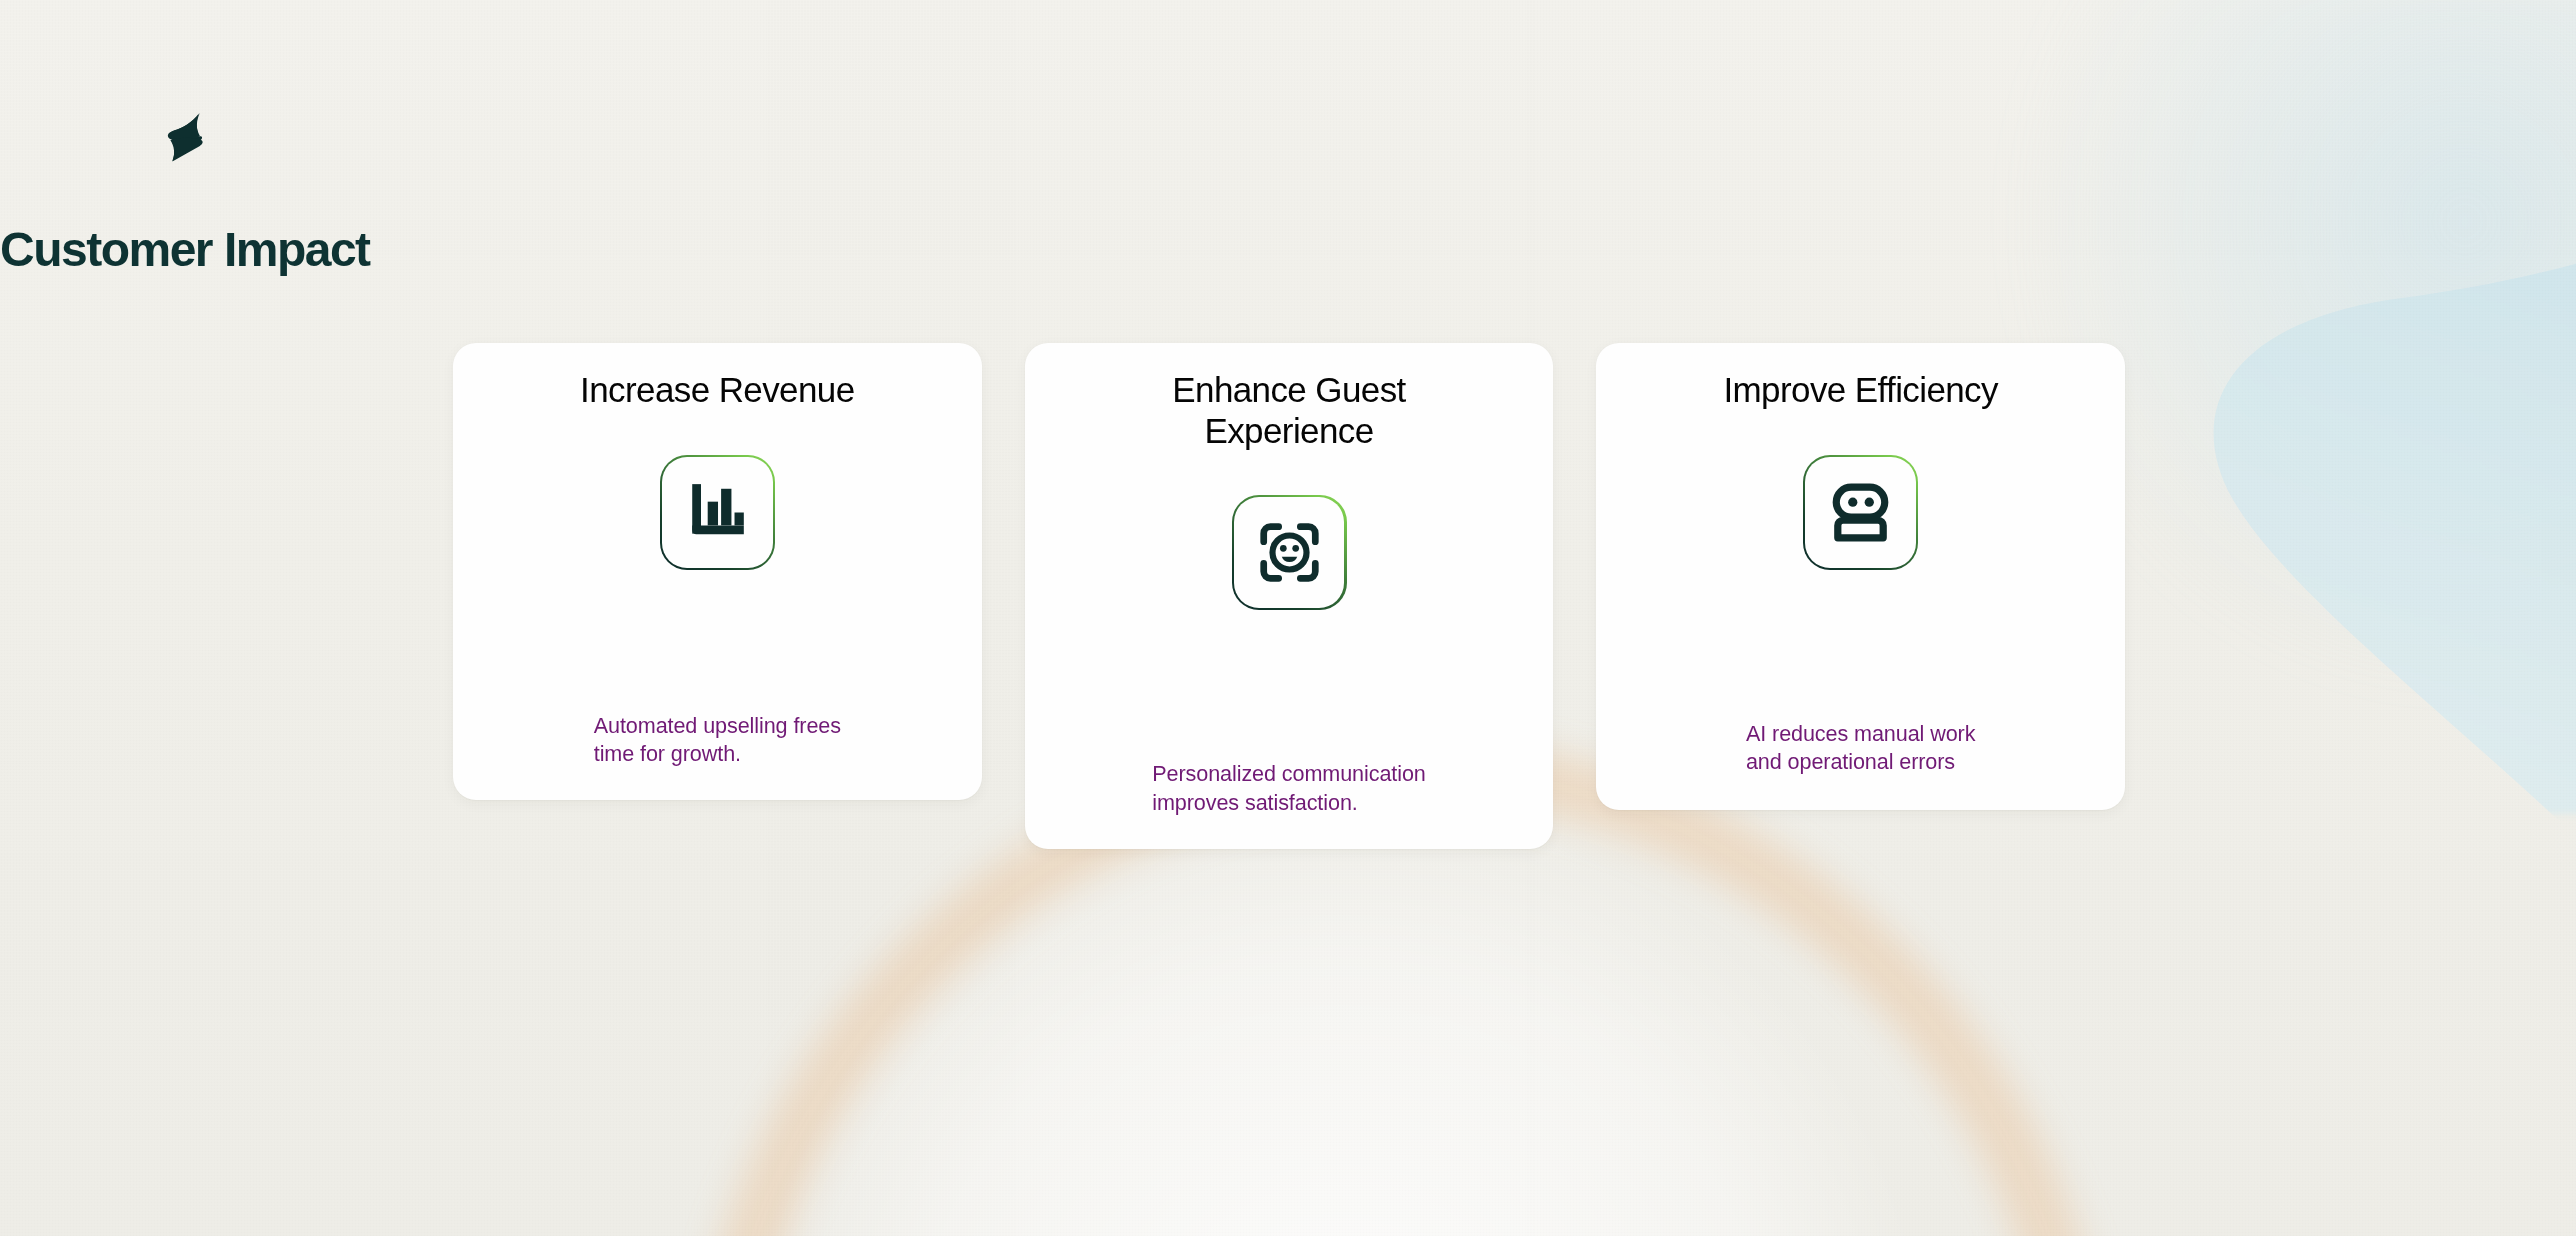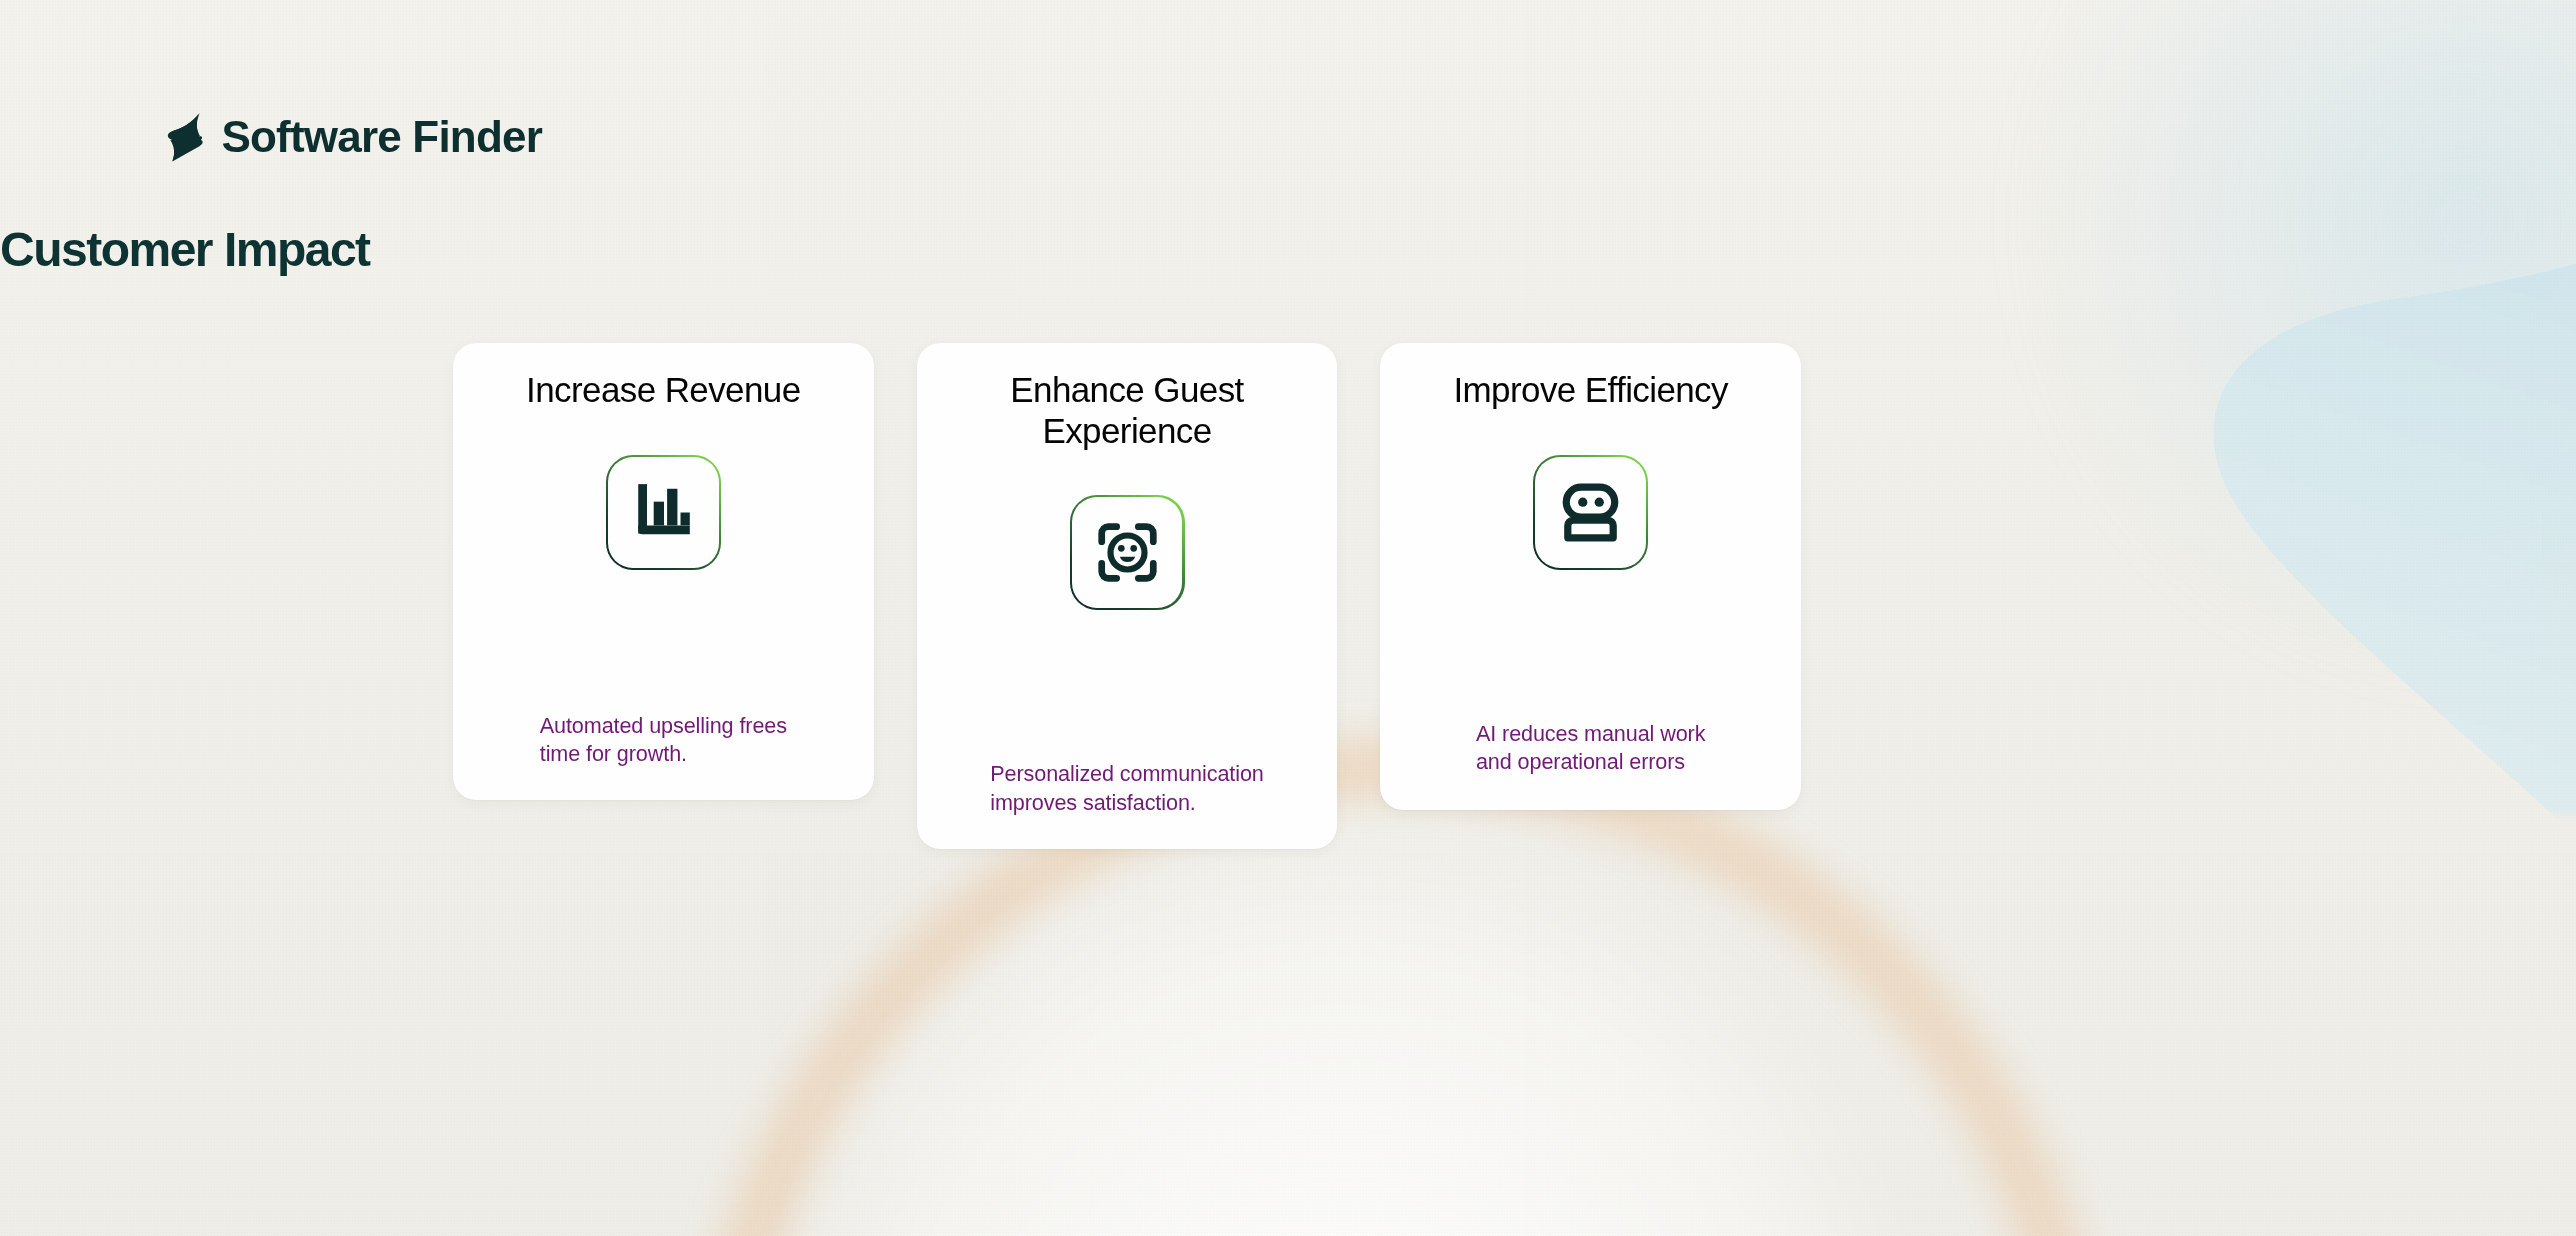--- a/index.html
+++ b/index.html
@@ -111,21 +111,21 @@
     color: #0e3333;
     z-index: 5;
     line-height: 1.08;
   }
 
   
   #cards {
     position: absolute;
     left: 453px;
     top: 343px;
-    width: 1348px;
+    width: 1672px;
     display: flex;
     gap: 43px;
     z-index: 5;
     align-items: flex-start;
   }
   .card {
     flex: 1 1 0;
     background: #fefefe;
     border-radius: 23px;
     box-shadow: 0 3.1px 13.4px rgba(40,38,30,.045), 0 0.5px 1.5px rgba(40,38,30,.03);
@@ -199,21 +199,20 @@
 
 <div id="logo">
   <span>
     <svg id="logo-mark" width="49" height="54" viewBox="0 0 96 104" fill="none">
       <path d="M88 5 C74 22 56 34 38 39 C28 42 26 49 33 54 L86 49 C80 36 81 18 88 5 Z" fill="#0e2f2f"></path>
       <path d="M33 55 C47 56 66 58 86 51 C92 49 95 54 89 58 L34 99 C40 84 39 68 33 55 Z" fill="#0e2f2f"></path>
       <path d="M86 6 C72 24 54 35 36 40 C24 43 22 51 30 56 C44 62 66 66 88 50 C80 36 80 19 86 6 Z" fill="#0e2f2f"></path>
       <path d="M30 58 C46 52 70 52 89 57 C96 60 94 66 87 70 L34 100 C40 86 38 70 30 58 Z" fill="#0e2f2f"></path>
     </svg>
   </span>
-  <span id="logo-word">Software Finder</span>
 </div>
 
 <h1 id="page-title">Customer Impact</h1>
 
 <div id="cards">
 
   <div class="card">
     <h2 class="card-title">Increase Revenue</h2>
     <div class="icon-shell">
       <div class="icon-inner">

